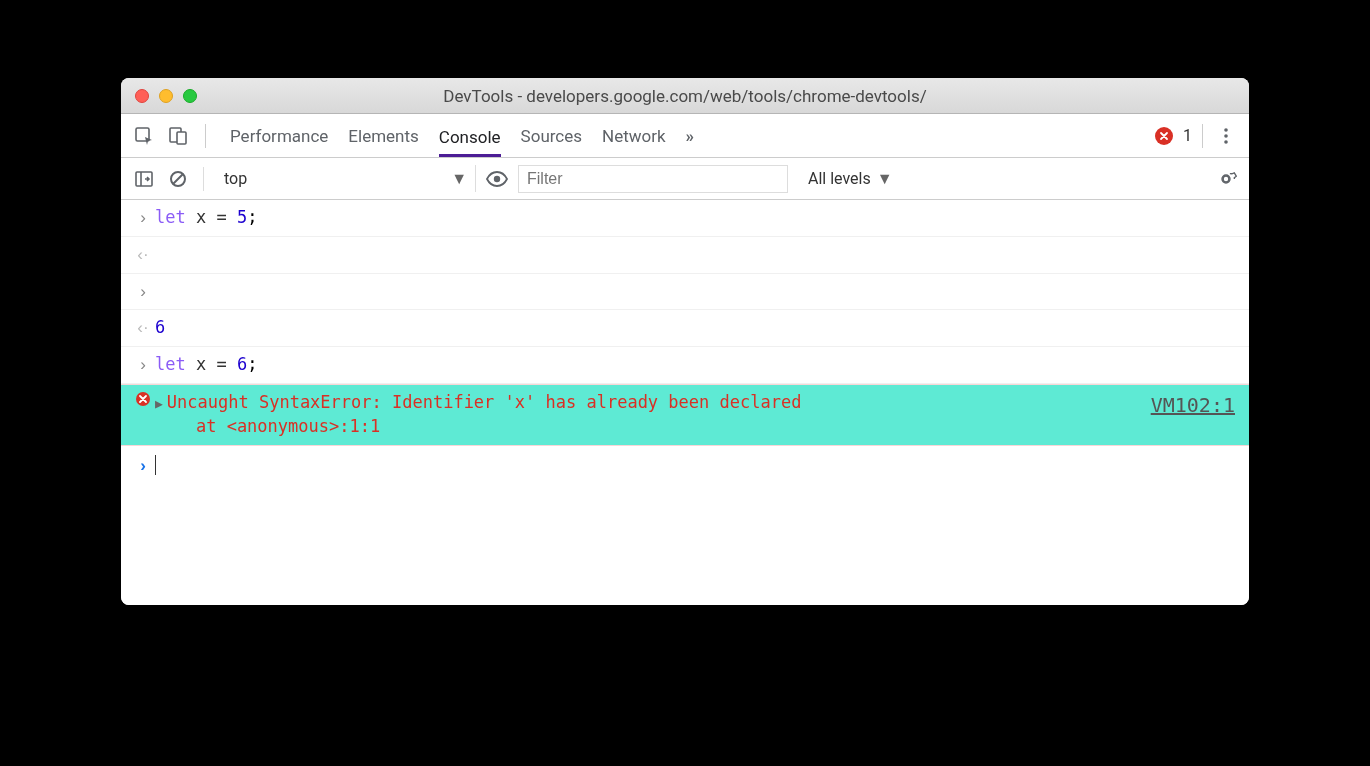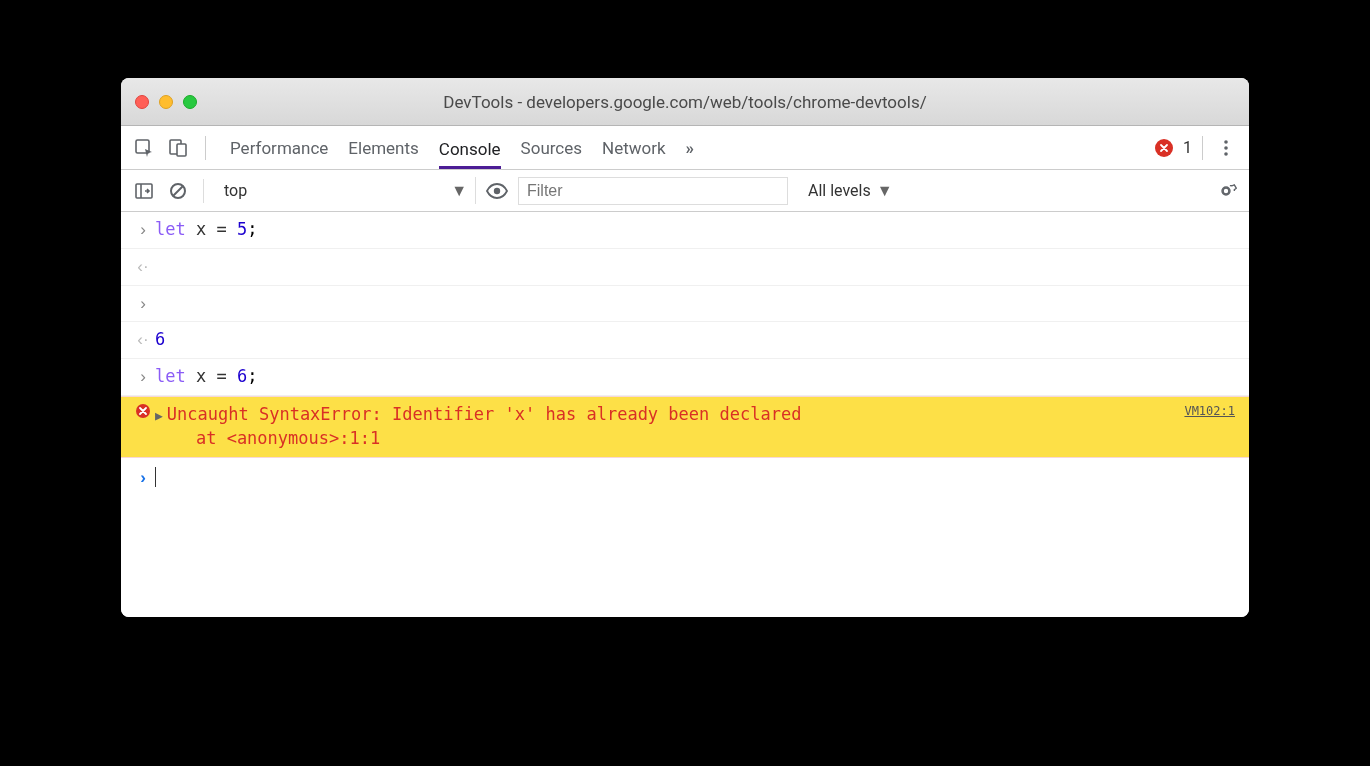--- a/index.html
+++ b/index.html
@@ -15,21 +15,21 @@
   }
   .window {
     width: 1128px;
     margin-top: 78px;
     background: #fff;
     border-radius: 8px;
     box-shadow: 0 20px 60px rgba(0,0,0,0.5);
     overflow: hidden;
   }
   .titlebar {
-    height: 48px;
+    height: 36px;
     background: linear-gradient(#e8e8e8, #d8d8d8);
     border-bottom: 1px solid #b5b5b5;
     display: flex;
     align-items: center;
     padding-left: 14px;
     position: relative;
   }
   .traffic-lights { display: flex; gap: 10px; }
   .tl { width: 14px; height: 14px; border-radius: 50%; }
   .tl.red { background: #ff5f57; border: 1px solid #e0443e; }
@@ -94,35 +94,35 @@
   }
   .console-body {
     font-family: Menlo, Consolas, monospace;
     font-size: 17px;
     line-height: 1.4;
     min-height: 360px;
     padding-bottom: 120px;
     background: #fff;
   }
   .row { display: flex; align-items: flex-start; padding: 6px 14px 6px 10px; border-bottom: 1px solid #f0f0f0; }
-  .row.error { background: #fde047; border-top: 1px solid #f8d7d7; border-bottom: 1px solid #f8d7d7;}
+  .row.error { background: #5eead4; border-top: 1px solid #f8d7d7; border-bottom: 1px solid #f8d7d7;}
   .gutter {
     width: 24px; flex-shrink: 0; color: #888; font-family: sans-serif;
     display: flex; align-items:center; justify-content:center;
   }
   .gutter.error-ico { color: #d93025; }
   .content { flex: 1; white-space: pre; }
   .code .kw { color: #8b5cf6; }
   .code .op { color: #333; }
   .code .id { color: #333; }
   .code .num { color: #1c00cf; }
   .result { color: #888; }
   .result .num { color: #1c00cf; }
   .err-text { color: #d93025; }
-  .src-link { color: #555; font-family: Menlo, monospace; font-size: 12px; text-decoration: underline; margin-left: auto; padding-left: 20px; }
+  .src-link { color: #555; font-family: Menlo, monospace; font-size: 20px; text-decoration: underline; margin-left: auto; padding-left: 20px; }
   .prompt-row { display:flex; align-items:center; padding: 8px 14px 8px 10px; }
   .prompt-caret { width: 24px; color: #1a73e8; font-family: sans-serif; font-weight: bold; display:flex; align-items:center; justify-content:center; }
   .cursor { display:inline-block; width: 1px; height: 20px; background:#333; vertical-align: middle; }
   .expand-tri { color: #666; margin-right: 4px; font-size: 13px; }
 </style>
 </head>
 <body>
 
 <div class="window">
 

